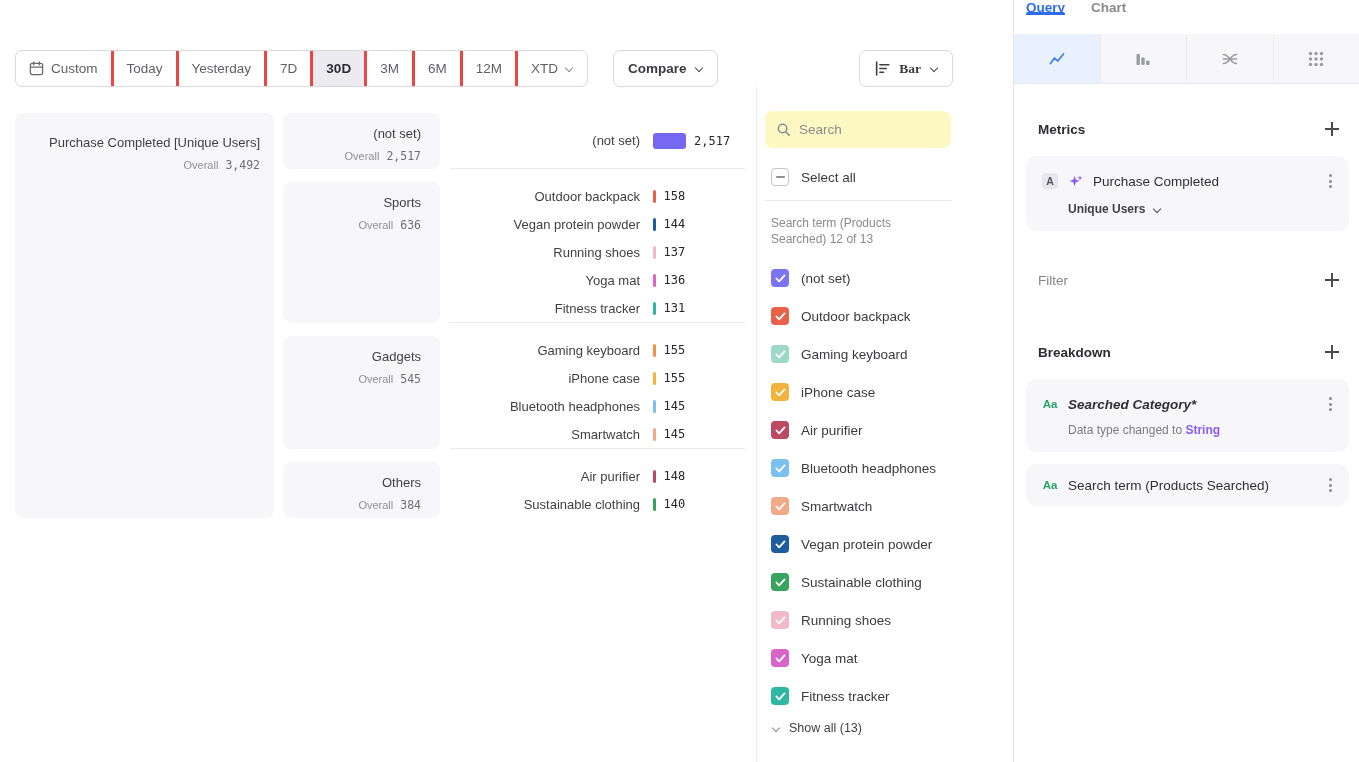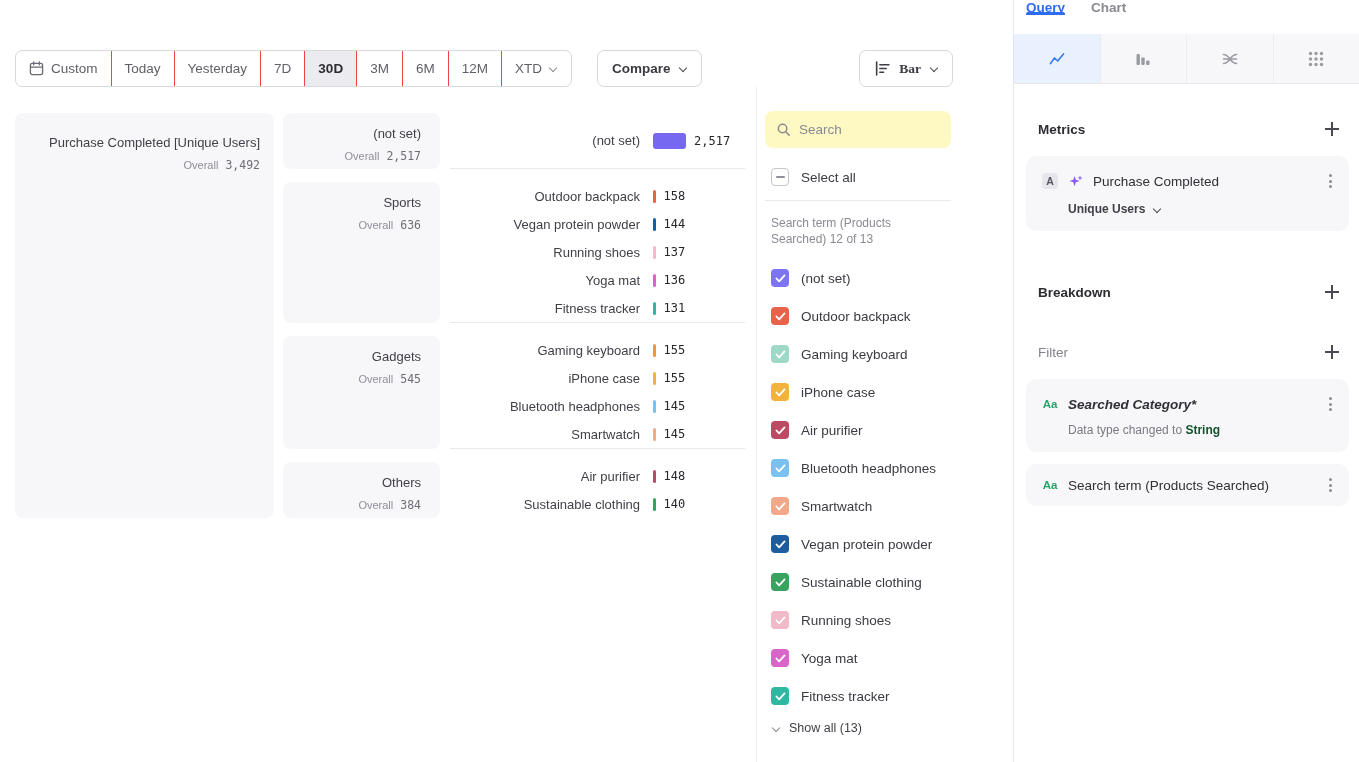--- a/index.html
+++ b/index.html
@@ -4,21 +4,21 @@
 <style>
   * { box-sizing: border-box; margin: 0; padding: 0; }
   html,body { width:1359px; height:762px; overflow:hidden; background:#fff;
     font-family:"Liberation Sans", sans-serif; color:#3c3c44; }
   .app { display:flex; width:1359px; height:762px; }
 
   
   .content { width:1013px; display:flex; flex-direction:column; }
   .toolbar { display:flex; align-items:center; margin:50px 60px 0 15px; height:37px; flex:none; }
   .date-seg { display:flex; align-items:stretch; border:1px solid #d8d8dd; border-radius:7px; height:37px; overflow:hidden; background:#fff; }
-  .seg-btn { display:flex; align-items:center; gap:7px; padding:0 13px; font-size:13.5px; color:#5f5f68; cursor:pointer; border-left:1px solid #ef4444; white-space:nowrap; }
+  .seg-btn { display:flex; align-items:center; gap:7px; padding:0 13px; font-size:13.5px; color:#5f5f68; cursor:pointer; border-left:3px solid #ef4444; white-space:nowrap; }
   .seg-btn:first-child { border-left:none; }
   .seg-btn.selected { background:#ebebf0; color:#2c2c33; font-weight:700; }
   .btn { display:flex; align-items:center; gap:8px; border:1px solid #d8d8dd; border-radius:7px; height:37px; padding:0 14px; font-size:13.5px; font-weight:600; color:#3a3a42; cursor:pointer; background:#fff; }
   .compare { margin-left:25px; }
   .bar-type { margin-left:auto;font-family:Liberation Serif, serif; }
   .chev { width:9px; height:9px; position:relative; display:inline-block; flex:none; }
   .chev::before { content:''; position:absolute; top:1px; left:1.5px; width:5px; height:5px; border-right:1.6px solid #8a8a93; border-bottom:1.6px solid #8a8a93; transform:rotate(45deg); }
   .chev.dark::before { border-color:#4a4a52; }
 
   .body-flex { display:flex; flex:1; min-height:0; }
@@ -85,21 +85,21 @@
   .card { margin:16px 10px 0 12px; background:#f7f7f9; border-radius:10px; padding:15px 12px 15px 16px; cursor:pointer; }
   .card-row { display:flex; align-items:center; gap:10px; }
   .badge-a { width:16px; height:16px; border-radius:4px; background:#e6e6ec; color:#55555e; font-size:10.5px; font-weight:700; display:flex; align-items:center; justify-content:center; flex:none; }
   .card-name { font-size:13.5px; color:#2f2f36; flex:1; white-space:nowrap; overflow:hidden; text-overflow:ellipsis; }
   .card-name.italic { font-style:italic;font-weight:bold; }
   .kebab { display:flex; flex-direction:column; gap:2.5px; padding:3px 5px; cursor:pointer; flex:none; }
   .kebab i { width:3px; height:3px; border-radius:50%; background:#8a8a93; display:block; }
   .card-sub { margin:11px 0 0 26px; display:flex; align-items:center; gap:7px; font-size:12px; font-weight:700; color:#3f3f47; cursor:pointer; }
   .aa { color:#2aa36c; font-size:11.5px; font-weight:700; flex:none; width:16px; text-align:center; }
   .card-note { margin:9px 0 0 26px; font-size:12px; color:#7a7a83; }
-  .card-note b { color:#14532d; }
+  .card-note b { color:#8b5cf6; }
   .filter-h { margin-top:38px; }
   .bd-h { margin-top:50px; }
   .bd-card2 { margin-top:12px; padding:11px 12px 11px 16px; }
   .sparkle-wrap, .cal-wrap, .icon-wrap { display:flex; align-items:center; flex:none; }
 </style>
 </head>
 <body>
 
 <div class="app">
 
@@ -471,27 +471,27 @@
               <i></i>
               <i></i>
             </div>
         </div>
         <div class="card-sub">
           <span>Unique Users</span>
           <span class="chev dark"></span>
         </div>
       </div>
 
+      <div class="sb-header filter-h">
+        <div class="sb-title gray">Filter</div>
+        <div class="plus"></div>
+      </div>
+
       <div class="sb-header bd-h">
         <div class="sb-title">Breakdown</div>
-        <div class="plus"></div>
-      </div>
-
-      <div class="sb-header filter-h">
-        <div class="sb-title gray">Filter</div>
         <div class="plus"></div>
       </div>
 
       <div class="card">
         <div class="card-row">
           <span class="aa">Aa</span>
           <div class="card-name italic">Searched Category*</div>
           <div class="kebab">
               <i></i>
               <i></i>

